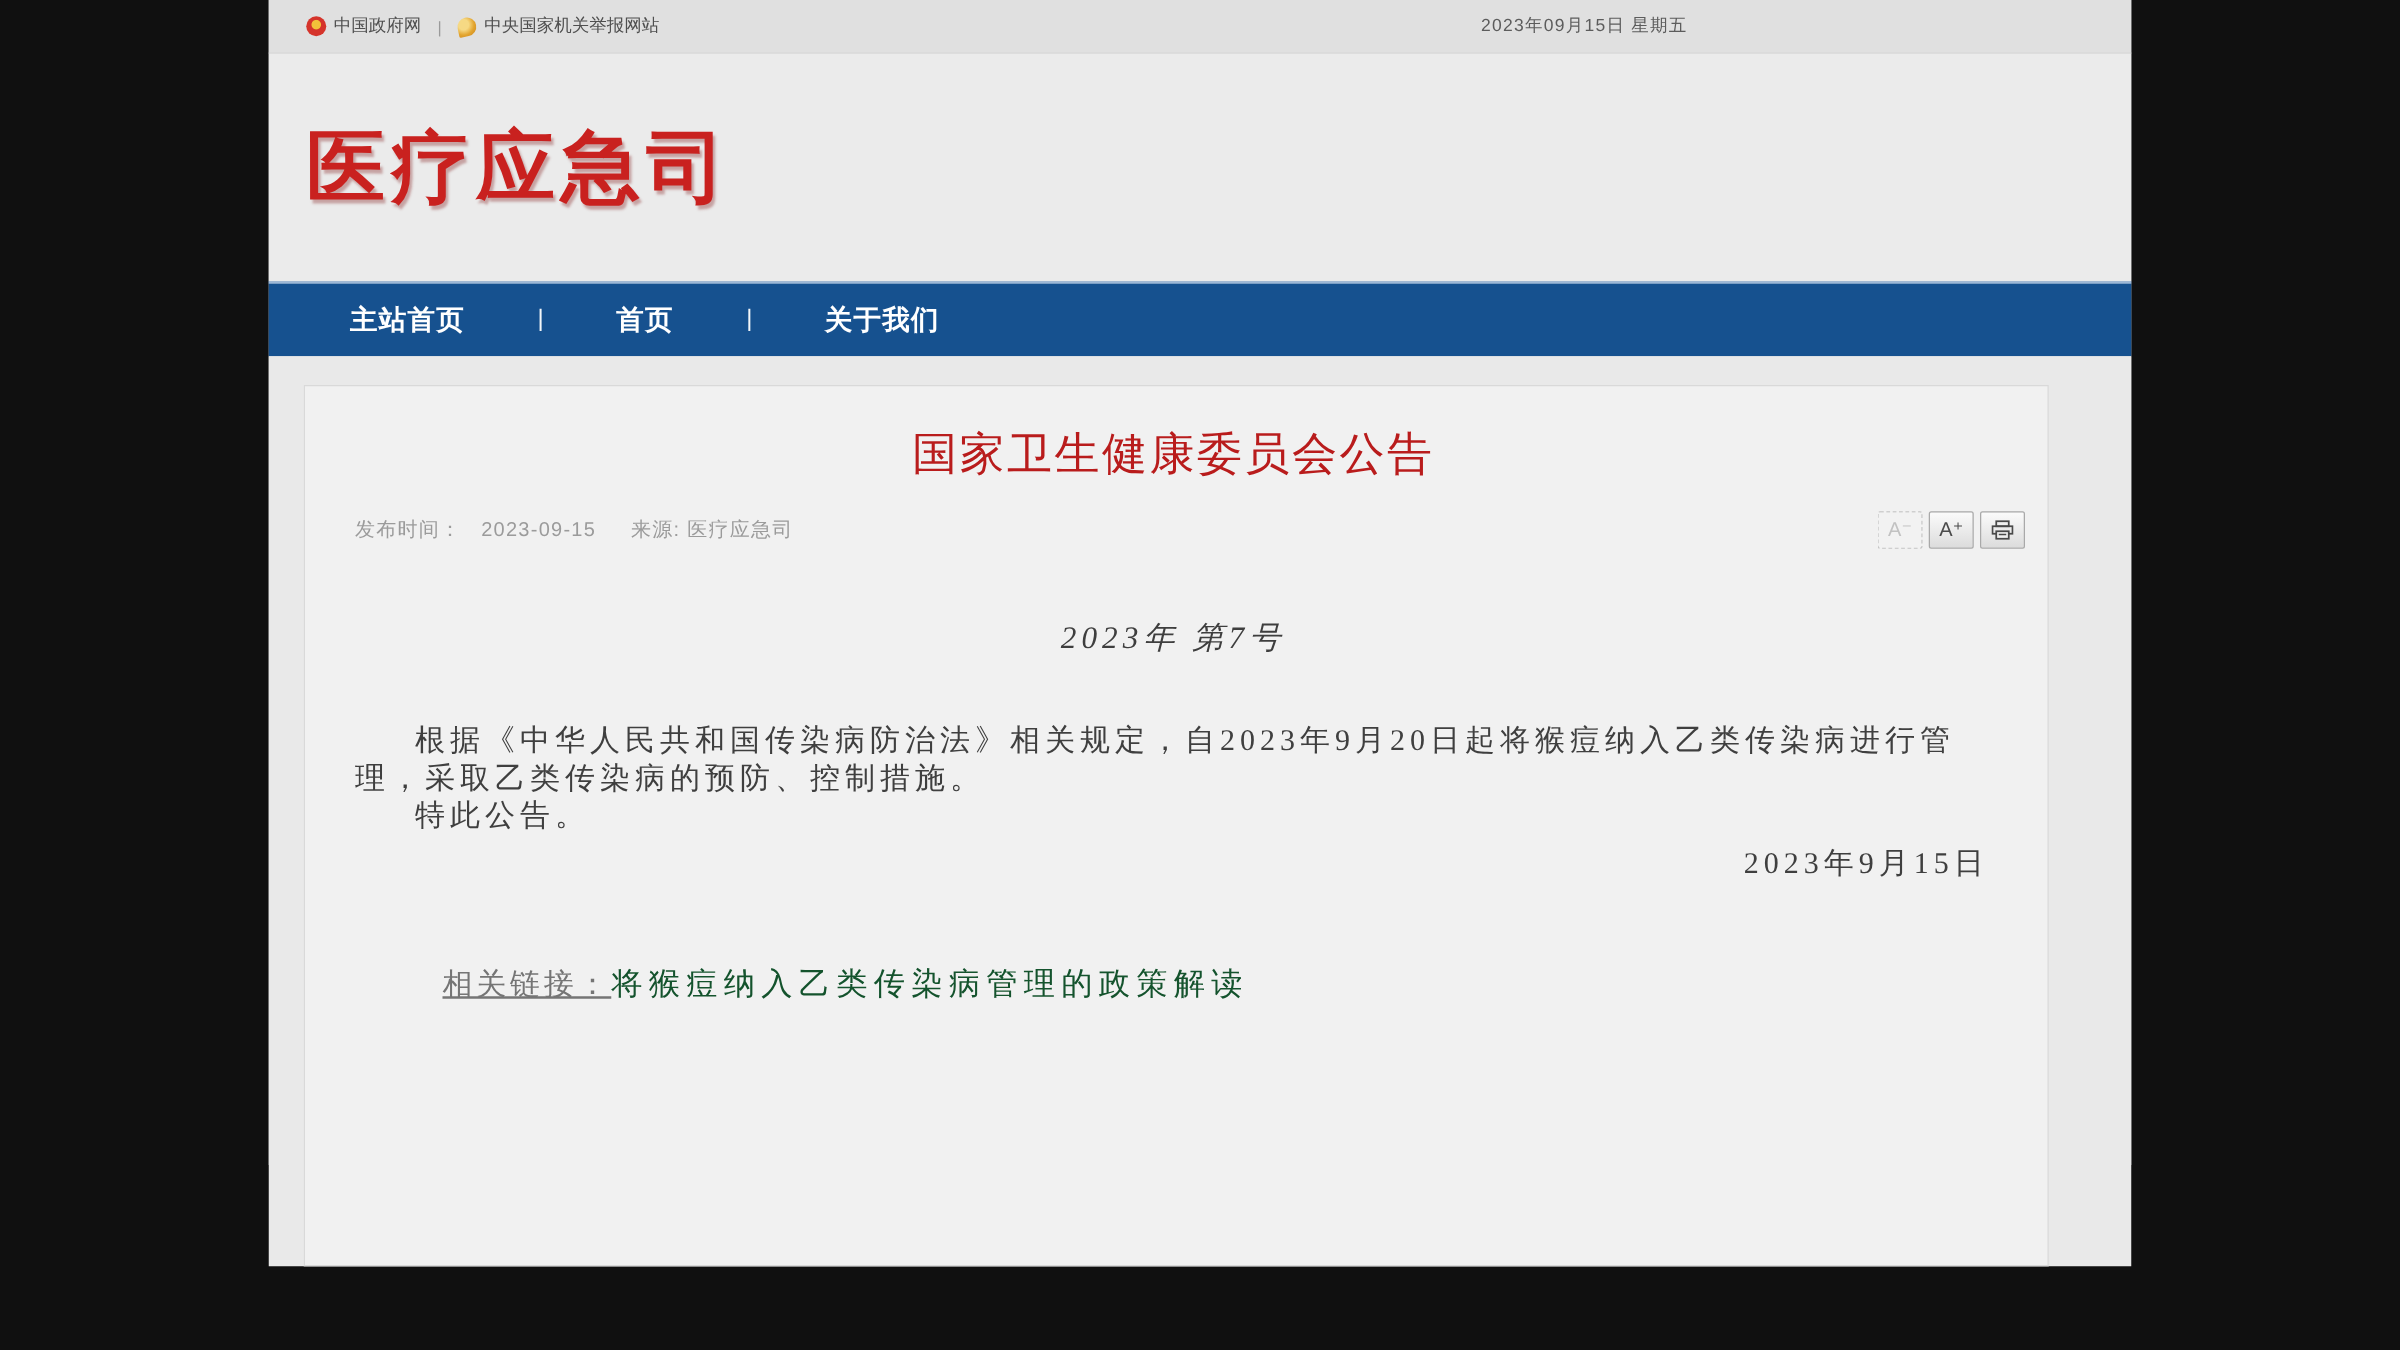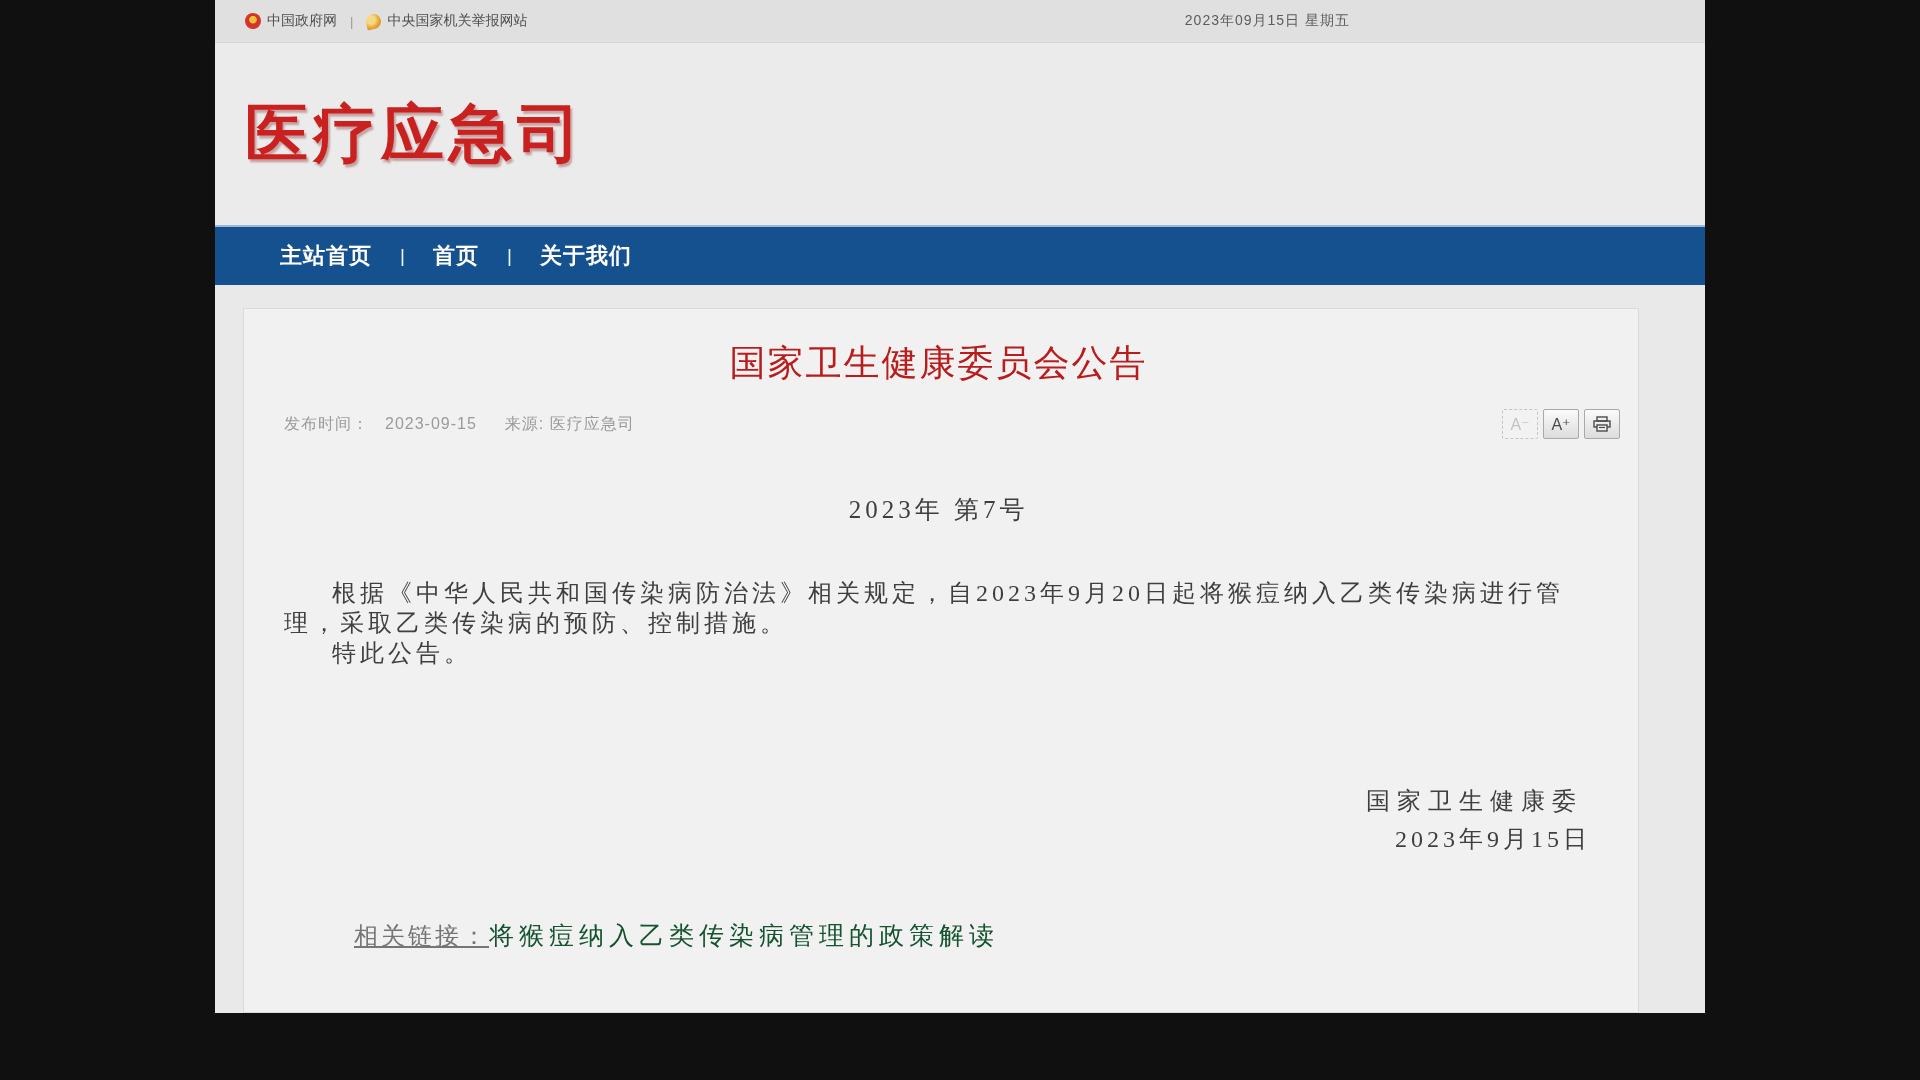--- a/index.html
+++ b/index.html
@@ -37,21 +37,21 @@
   .site-title {
     position:absolute; left:30px; top:48px;
     font-size:63px; font-weight:900; color:#c9211f; letter-spacing:5px;
     text-shadow:2px 3px 2px rgba(130,25,25,.35);
     font-family:"Liberation Sans","DejaVu Sans",sans-serif;
   }
 
   
   .nav {
     height:60px; flex-shrink:0; background:#16518f; border-top:2px solid #9db8d6;
-    display:flex; align-items:center; padding-left:65px; gap:28px;
+    display:flex; align-items:center; padding-left:65px; gap:58px;
     color:#ffffff; font-size:22px; font-weight:bold;
   }
   .nav-item { cursor:pointer; letter-spacing:1px; }
   .nav-sep { font-weight:normal; font-size:19px; opacity:.95; }
 
   
   .main { flex:1; background:#e9e9e9; }
   .card {
     width:1396px; height:705px; margin:23px 0 0 28px;
     background:#f1f1f1; border:1px solid #d9d9d9;
@@ -71,21 +71,21 @@
     border:1px solid #a9a9a9; background:linear-gradient(#fbfbfb,#dcdcdc); color:#4a4a4a;
   }
   .tool-btn.disabled {
     border:1px dashed #c5c5c5; background:#f2f2f2; color:#c2c2c2; cursor:default;
   }
   .tool-btn svg { display:block; }
 
   .doc-number {
     text-align:center; margin-top:58px;
     font-family:"Liberation Serif","DejaVu Serif",serif;
-    font-size:25px; color:#3e3e3e; letter-spacing:4px;
+    font-size:25px; color:#3e3e3e; letter-spacing:4px;font-style:italic;
   }
   .article-body {
     margin-top:52px;
     font-family:"Liberation Serif","DejaVu Serif",serif;
     font-size:24px; color:#3f3f3f; letter-spacing:4px; line-height:30px;
   }
   .para { text-indent:2em; }
   .sig-org  { text-align:right; padding-right:10px; margin-top:118px; letter-spacing:7px; }
   .sig-date { text-align:right; padding-right:2px;  margin-top:8px;  letter-spacing:4px; }
   .related  { margin-top:66px; margin-left:70px; display:flex; align-items:baseline; }
@@ -150,21 +150,20 @@
 
       <div class="meta">
         <span>发布时间：</span><span class="gap"></span><span>2023-09-15</span><span class="gap-l"></span><span>来源:</span> <span>医疗应急司</span>
       </div>
 
       <div class="doc-number">2023年 第7号</div>
 
       <div class="article-body">
         <p class="para">根据《中华人民共和国传染病防治法》相关规定，自2023年9月20日起将猴痘纳入乙类传染病进行管理，采取乙类传染病的预防、控制措施。</p>
         <p class="para">特此公告。</p>
-        <div class="sig-org">国家卫生健康委</div>
         <div class="sig-date">2023年9月15日</div>
         <div class="related">
           <span class="related-label">相关链接：</span>
           <a class="related-link">将猴痘纳入乙类传染病管理的政策解读</a>
         </div>
       </div>
 
     </div>
   </div>
 

